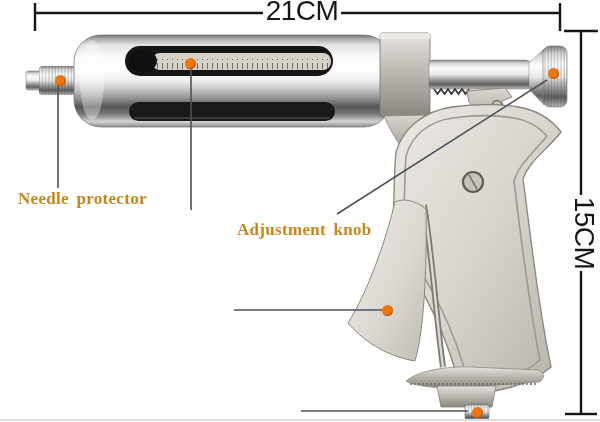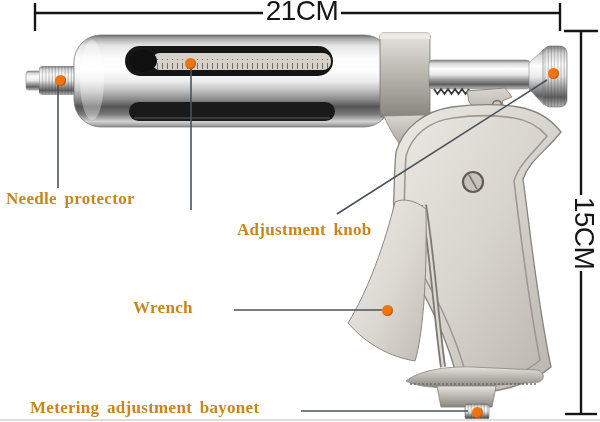--- a/index.html
+++ b/index.html
@@ -195,19 +195,17 @@
 
   <div class="marker-dot" style="left:54.5px;top:74.5px"></div>
   <div class="marker-dot" style="left:184.5px;top:57.5px"></div>
   <div class="marker-dot" style="left:547.5px;top:67.5px"></div>
   <div class="marker-dot" style="left:381.5px;top:304.5px"></div>
   <div class="marker-dot" style="left:471.5px;top:406.5px"></div>
 
   <div class="dim-label" id="dim-width-label">21CM</div>
   <div class="dim-label" id="dim-height-label">15CM</div>
 
-  <div class="callout-label" style="left:6px;top:189px">Needle protector</div>
+  <div class="callout-label" style="left:18px;top:189px">Needle protector</div>
   <div class="callout-label" style="left:237px;top:220px">Adjustment knob</div>
-  <div class="callout-label" style="left:133px;top:298px">Wrench</div>
-  <div class="callout-label" style="left:30px;top:398px">Metering adjustment bayonet</div>
 
   <div class="bottom-edge"></div>
 </div>
 
 </body></html>

